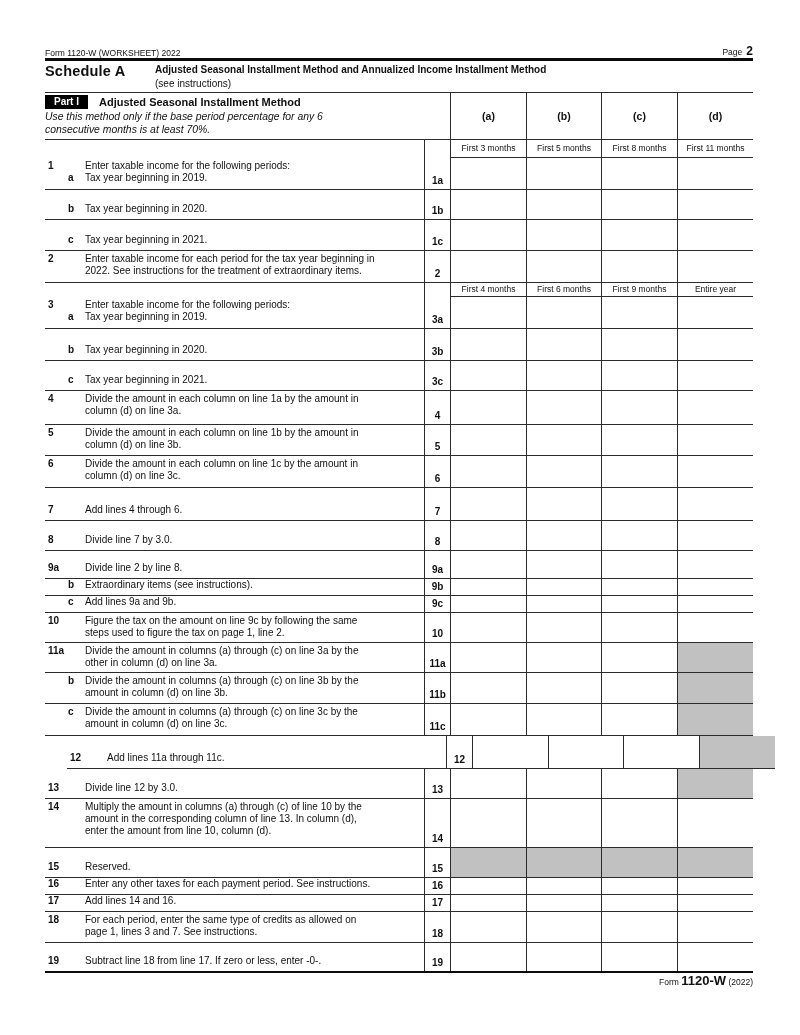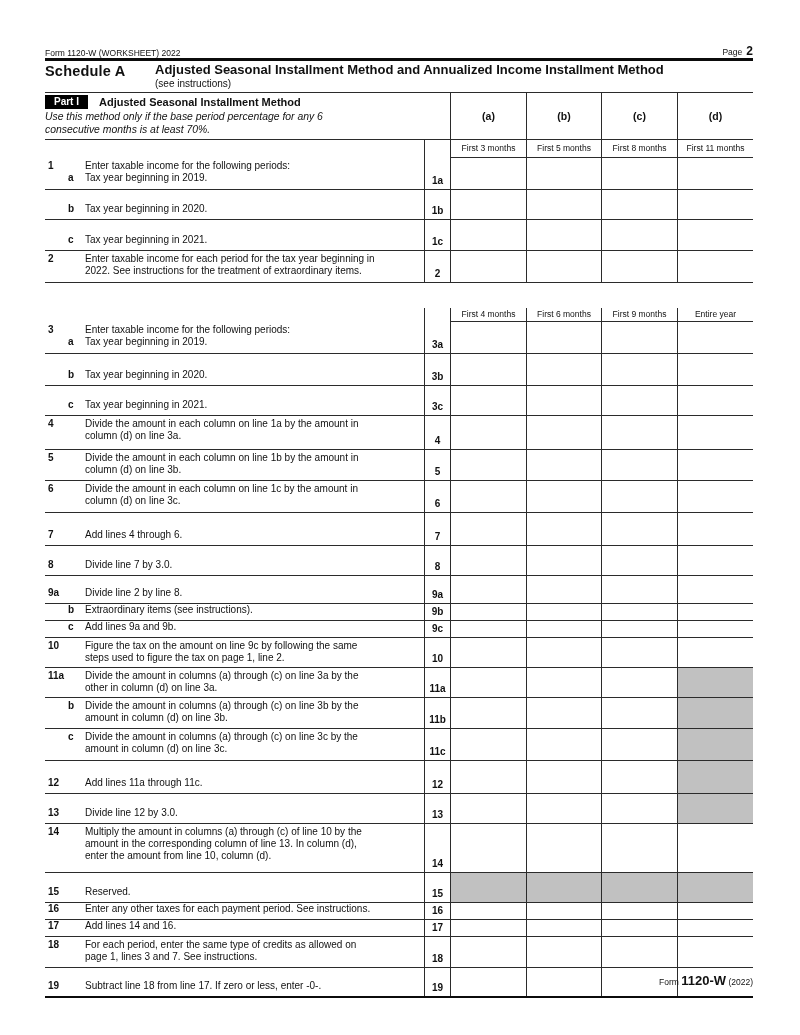--- a/index.html
+++ b/index.html
@@ -9,21 +9,21 @@
 
   
   .topbar{position:absolute;top:44px;left:45px;width:708px;display:flex;
           justify-content:space-between;align-items:flex-end;font-size:8.5px;}
   .pagenum{font-weight:bold;font-size:12px;margin-left:4px;}
   .rule-top{position:absolute;top:58px;left:45px;width:708px;height:2.5px;background:#0b0b0b;}
 
   
   .sched{position:absolute;top:63px;left:45px;width:708px;display:flex;}
   .schedname{font-weight:bold;font-size:14.5px;width:110px;letter-spacing:.2px;}
-  .schedtitle{font-weight:bold;font-size:13px;line-height:13px;}
+  .schedtitle{font-weight:bold;font-size:10px;line-height:13px;}
   .schedsub{font-size:10px;margin-top:2px;}
 
   
   .ftable{position:absolute;top:92px;left:45px;width:708px;border-top:1.5px solid var(--ln);
           border-bottom:2px solid #0b0b0b;box-sizing:content-box;}
   .part1row{display:flex;height:45.5px;border-bottom:1.5px solid var(--ln);}
   .p1left{width:405px;box-sizing:border-box;padding-top:2px;}
   .p1line1{display:flex;align-items:center;height:14px;margin-bottom:1px;}
   .p1badge{background:#000;color:#fff;font-weight:bold;font-size:10px;padding:1px 9px 2px 9px;margin-right:11px;}
   .p1title{font-weight:bold;font-size:11px;}
@@ -149,21 +149,21 @@
               <span class="gut"></span>
               <span>2022. See instructions for the treatment of extraordinary items.</span>
             </div>
           </div>
           <div class="cell numcell" style="width: 26px;">2</div>
           <div class="cell data" style="width: 76px;"></div>
           <div class="cell data" style="width: 75px;"></div>
           <div class="cell data" style="width: 76px;"></div>
           <div class="cell data" style="width: 76px;"></div>
         </div>
-        <div class="frow" style="height: 14px; margin-top: 25px;">
+        <div class="frow" style="height: 14px;">
           <div class="cell desc-spacer" style="width: 379px;"></div>
           <div class="cell numcell nb" style="width: 26px;"></div>
           <div class="cell sub" style="width: 76px;">First 4 months</div>
           <div class="cell sub" style="width: 75px;">First 6 months</div>
           <div class="cell sub" style="width: 76px;">First 9 months</div>
           <div class="cell sub" style="width: 76px;">Entire year</div>
         </div>
         <div class="frow" style="height: 32px;">
           <div class="cell desc vtop" style="width: 379px;">
             <div class="dline">
@@ -384,21 +384,21 @@
               <span class="gut"></span>
               <span>amount in column (d) on line 3c.</span>
             </div>
           </div>
           <div class="cell numcell" style="width: 26px;">11c</div>
           <div class="cell data" style="width: 76px;"></div>
           <div class="cell data" style="width: 75px;"></div>
           <div class="cell data" style="width: 76px;"></div>
           <div class="cell data" style="width: 76px; background: rgb(193, 193, 193);"></div>
         </div>
-        <div class="frow" style="height: 33px;">
+        <div class="frow" style="height: 33px; margin-left: 22px;">
           <div class="cell desc vbot" style="width: 379px;">
             <div class="dline">
               <span class="gut">12</span>
               <span>Add lines 11a through 11c.</span>
             </div>
           </div>
           <div class="cell numcell" style="width: 26px;">12</div>
           <div class="cell data" style="width: 76px;"></div>
           <div class="cell data" style="width: 75px;"></div>
           <div class="cell data" style="width: 76px;"></div>

